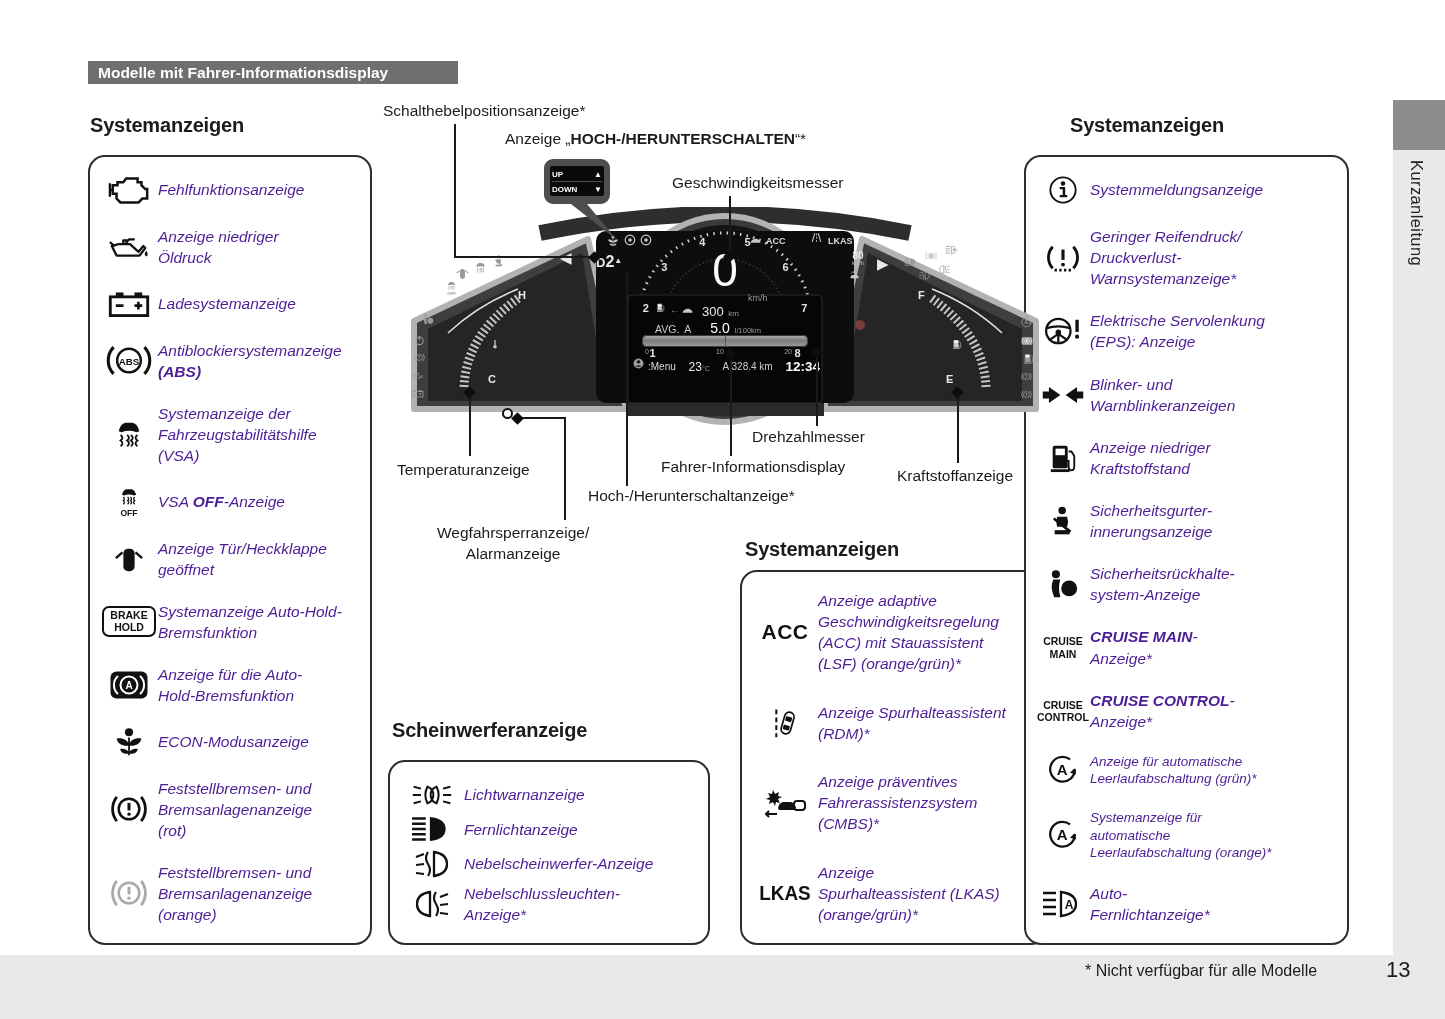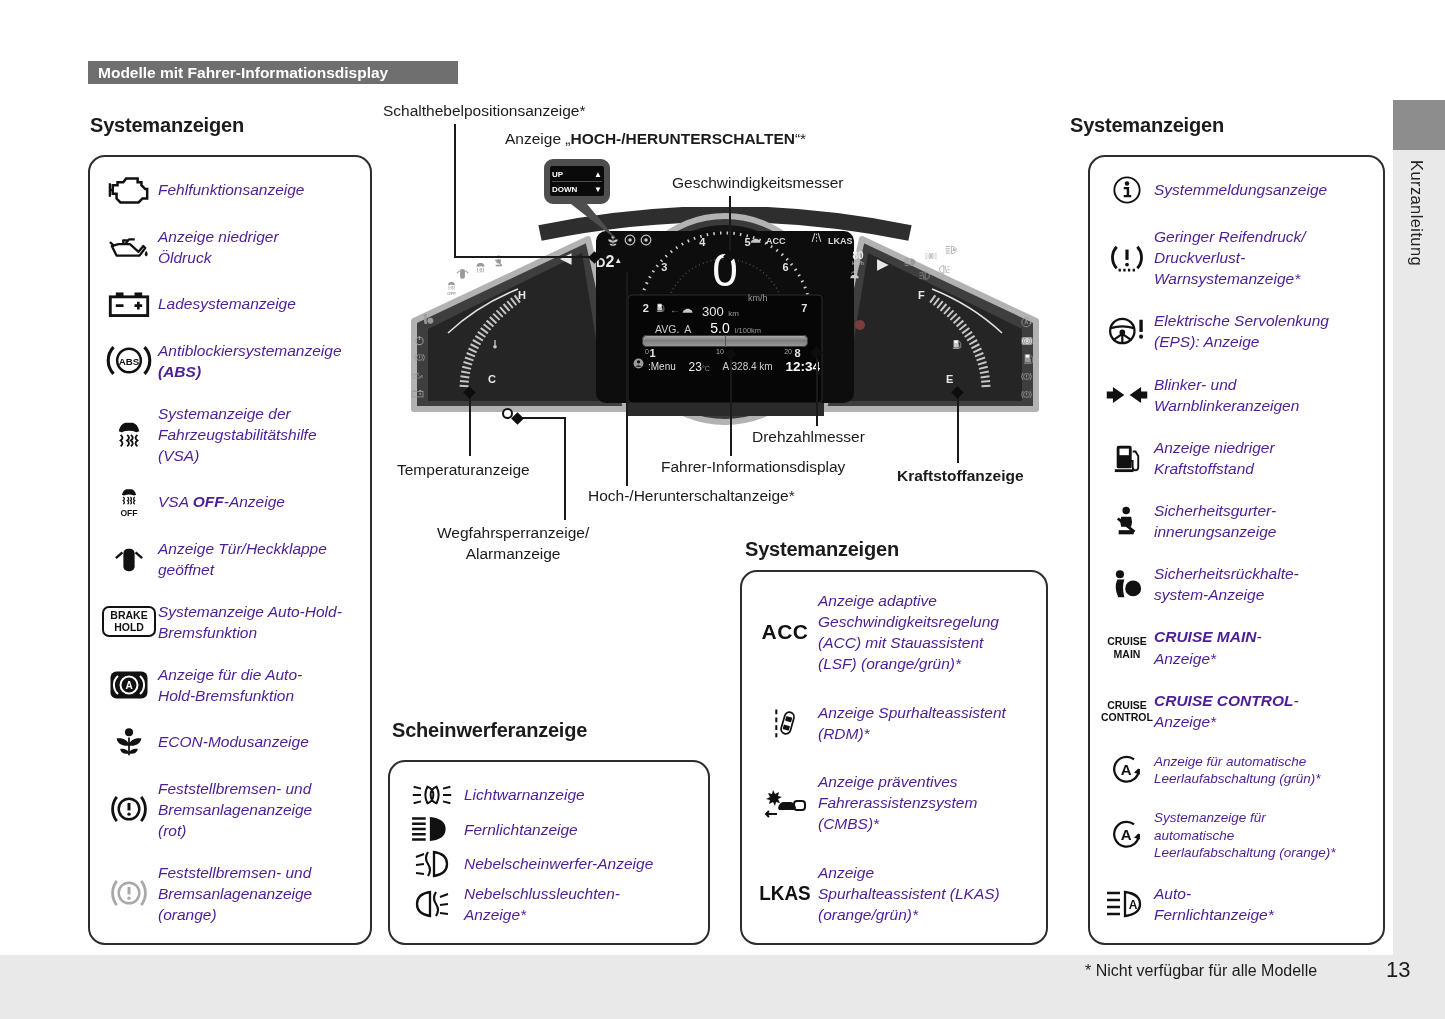--- a/index.html
+++ b/index.html
@@ -254,21 +254,21 @@
         </div>
         <div class="lbl" data-name="indicator-label">Anzeige präventives<br>Fahrerassistenzsystem<br>(CMBS)*</div>
       </div>
       <div class="row" data-name="indicator-row">
         <div class="ic txtic" data-name="lkas-icon">
           <span>LKAS</span>
         </div>
         <div class="lbl" data-name="indicator-label">Anzeige<br>Spurhalteassistent (LKAS)<br>(orange/grün)*</div>
       </div>
     </div>
-  <div class="abs box list-right" id="list-right" style="left:1088px;top:155px;width:297px;height:790px;" data-name="indicator-box-right">
+  <div class="abs box list-right" id="list-right" style="left:1024px;top:155px;width:325px;height:790px;" data-name="indicator-box-right">
       <div class="row" data-name="indicator-row">
         <div class="ic" data-name="info-icon">
           <svg viewBox="0 0 32 32">
             <circle cx="16" cy="16" r="13.5" fill="none" stroke="currentColor" stroke-width="2"></circle>
             <circle cx="16" cy="9" r="2.4" fill="currentColor"></circle>
             <path d="M12.5,14 h4.5 v8.5 M12.5,22.5 h8" fill="none" stroke="currentColor" stroke-width="2.6"></path>
           </svg>
         </div>
         <div class="lbl" data-name="indicator-label">Systemmeldungsanzeige</div>
       </div>
@@ -683,21 +683,21 @@
   </div>
 
   <div class="abs co" style="left:383px;top:101px;" data-name="callout-shift-position">Schalthebelpositionsanzeige*</div>
   <div class="abs co" style="left:505px;top:129px;" data-name="callout-shift-updown">Anzeige „<b>HOCH-/HERUNTERSCHALTEN</b>“*</div>
   <div class="abs co" style="left:672px;top:173px;" data-name="callout-speedometer">Geschwindigkeitsmesser</div>
   <div class="abs co" style="left:752px;top:427px;" data-name="callout-tachometer">Drehzahlmesser</div>
   <div class="abs co" style="left:661px;top:457px;" data-name="callout-driver-display">Fahrer-Informationsdisplay</div>
   <div class="abs co" style="left:588px;top:486px;" data-name="callout-updown-indicator">Hoch-/Herunterschaltanzeige*</div>
   <div class="abs co" style="left:397px;top:460px;" data-name="callout-temperature">Temperaturanzeige</div>
   <div class="abs co co2" style="left:437px;top:523px;" data-name="callout-immobilizer">Wegfahrsperranzeige/<br>Alarmanzeige</div>
-  <div class="abs co" style="left:897px;top:466px;font-weight:bold;" data-name="callout-fuel">Kraftstoffanzeige</div>
+  <div class="abs co" style="left:897px;top:466px;" data-name="callout-fuel">Kraftstoffanzeige</div>
 
   <div class="cline" style="left:454px;top:124px;width:2px;height:134px;" data-name="callout-line"></div>
   <div class="cline" style="left:454px;top:256px;width:136px;height:2px;" data-name="callout-line"></div>
   <div class="cline" style="left:626px;top:270px;width:2px;height:216px;" data-name="callout-line"></div>
   <div class="cline" style="left:729px;top:196px;width:2px;height:57px;" data-name="callout-line"></div>
   <div class="cline" style="left:816px;top:357px;width:2px;height:69px;" data-name="callout-line"></div>
   <div class="cline" style="left:730px;top:359px;width:2px;height:97px;" data-name="callout-line"></div>
   <div class="cline" style="left:469px;top:396px;width:2px;height:60px;" data-name="callout-line"></div>
   <div class="cline" style="left:518px;top:417px;width:48px;height:2px;" data-name="callout-line"></div>
   <div class="cline" style="left:564px;top:417px;width:2px;height:103px;" data-name="callout-line"></div>

